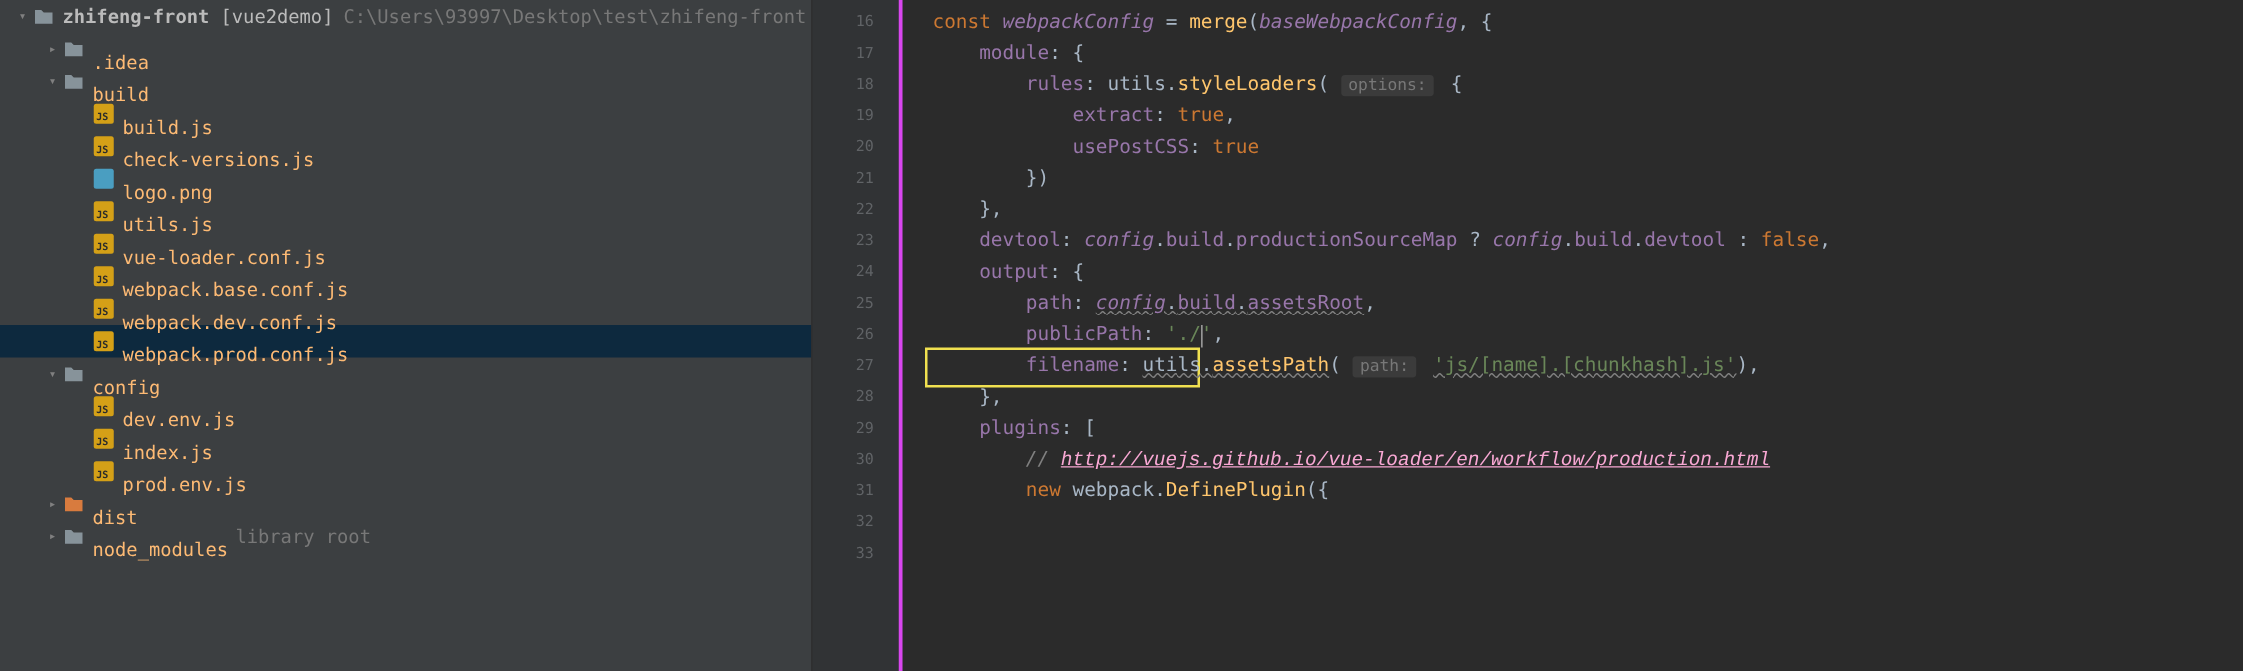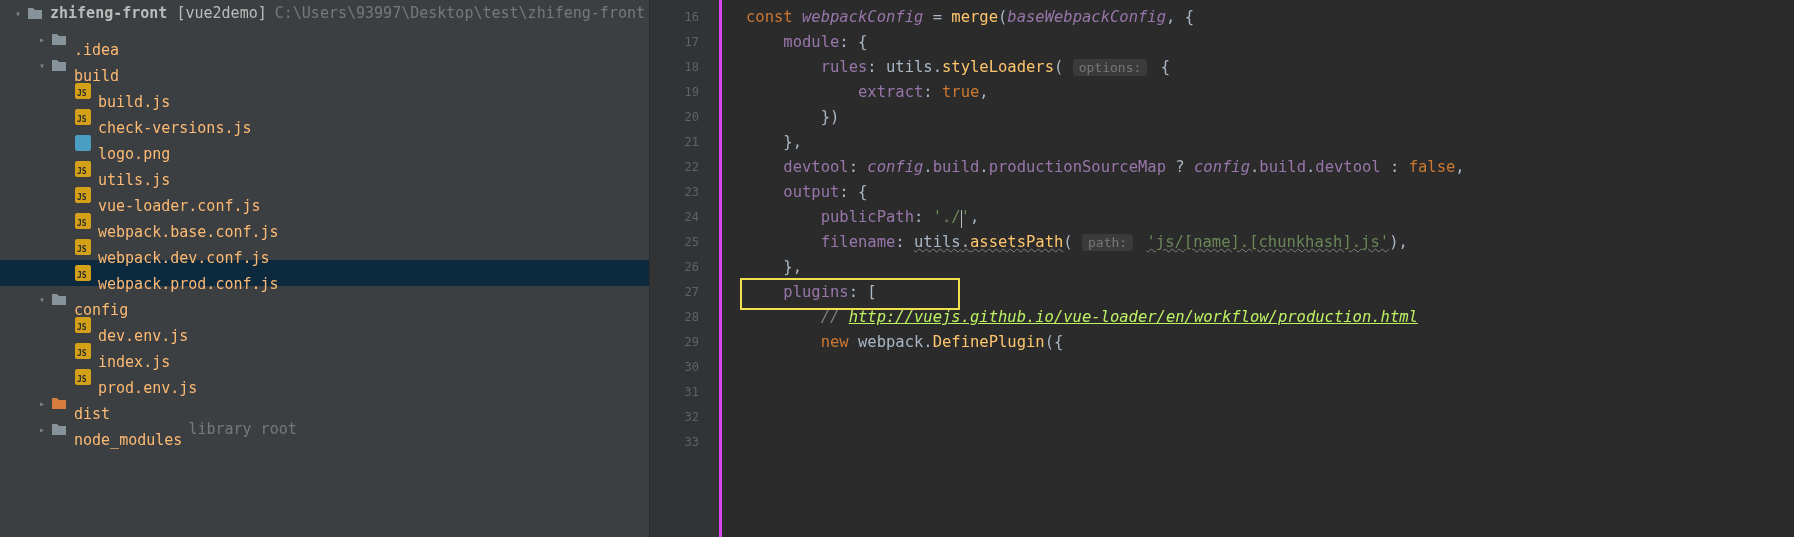--- a/index.html
+++ b/index.html
@@ -99,21 +99,21 @@
   font-size: 15.5px;
   position: relative;
 }
 .code-line { height: 25px; white-space: pre; position: relative; }
 .kw { color: #cc7832; }
 .purple { color: #9876aa; font-style: italic; }
 .purple-ni { color: #9876aa; }
 .fn { color: #ffc66d; }
 .str { color: #6a8759; }
 .comment { color: #808080; font-style: italic; }
-.link { color: #bef264; text-decoration: underline; font-style: italic; }
+.link { color: #f9a8d4; text-decoration: underline; font-style: italic; font-family: Liberation Mono, monospace; }
 .param-hint {
   background: #3b3b3b;
   color: #787878;
   padding: 1px 6px;
   border-radius: 3px;
   font-style: normal;
   font-size: 13px;
   margin-right: 4px;
 }
 .wavy-underline {
@@ -307,28 +307,30 @@
 
     <div class="code-line"><span class="kw">const </span><span class="purple">webpackConfig</span><span> = </span><span class="fn">merge</span><span>(</span><span class="purple">baseWebpackConfig</span><span>, {</span></div>
 
     <div class="code-line">    <span class="purple-ni">module</span><span>: {</span></div>
 
     <div class="code-line">        <span class="purple-ni">rules</span><span>: </span><span>utils</span><span>.</span><span class="fn">styleLoaders</span><span>( </span><span class="param-hint">options:</span><span> {</span></div>
 
 
     <div class="code-line">            <span class="purple-ni">extract</span><span>: </span><span class="kw">true</span><span>,</span></div>
 
+    <div class="code-line">            <span class="purple-ni">usePostCSS</span><span>: </span><span class="kw">true</span></div>
 
     <div class="code-line">        <span>})</span></div>
     <div class="code-line">    <span>},</span></div>
 
     <div class="code-line">    <span class="purple-ni">devtool</span><span>: </span><span class="purple">config</span><span>.</span><span class="purple-ni">build</span><span>.</span><span class="purple-ni">productionSourceMap</span><span> ? </span><span class="purple">config</span><span>.</span><span class="purple-ni">build</span><span>.</span><span class="purple-ni">devtool</span><span> : </span><span class="kw">false</span><span>,</span></div>
 
     <div class="code-line">    <span class="purple-ni">output</span><span>: {</span></div>
 
+    <div class="code-line">        <span class="purple-ni">path</span><span>: </span><span class="purple wavy-underline">config</span><span class="wavy-underline">.</span><span class="purple-ni wavy-underline">build</span><span class="wavy-underline">.</span><span class="purple-ni wavy-underline">assetsRoot</span><span>,</span></div>
 
     <div class="code-line">        <span class="purple-ni">publicPath</span><span>: </span><span class="str">'./</span><span class="cursor-mark"></span><span class="str">'</span><span>,</span></div>
 
     <div class="code-line">        <span class="purple-ni">filename</span><span>: </span><span class="wavy-underline">utils</span><span class="wavy-underline">.</span><span class="fn wavy-underline">assetsPath</span><span>( </span><span class="param-hint">path:</span><span> </span><span class="str wavy-underline">'js/[name].[chunkhash].js'</span><span>),</span></div>
 
 
     <div class="code-line">    <span>},</span></div>
 
     <div class="code-line">    <span class="purple-ni">plugins</span><span>: [</span></div>
 

